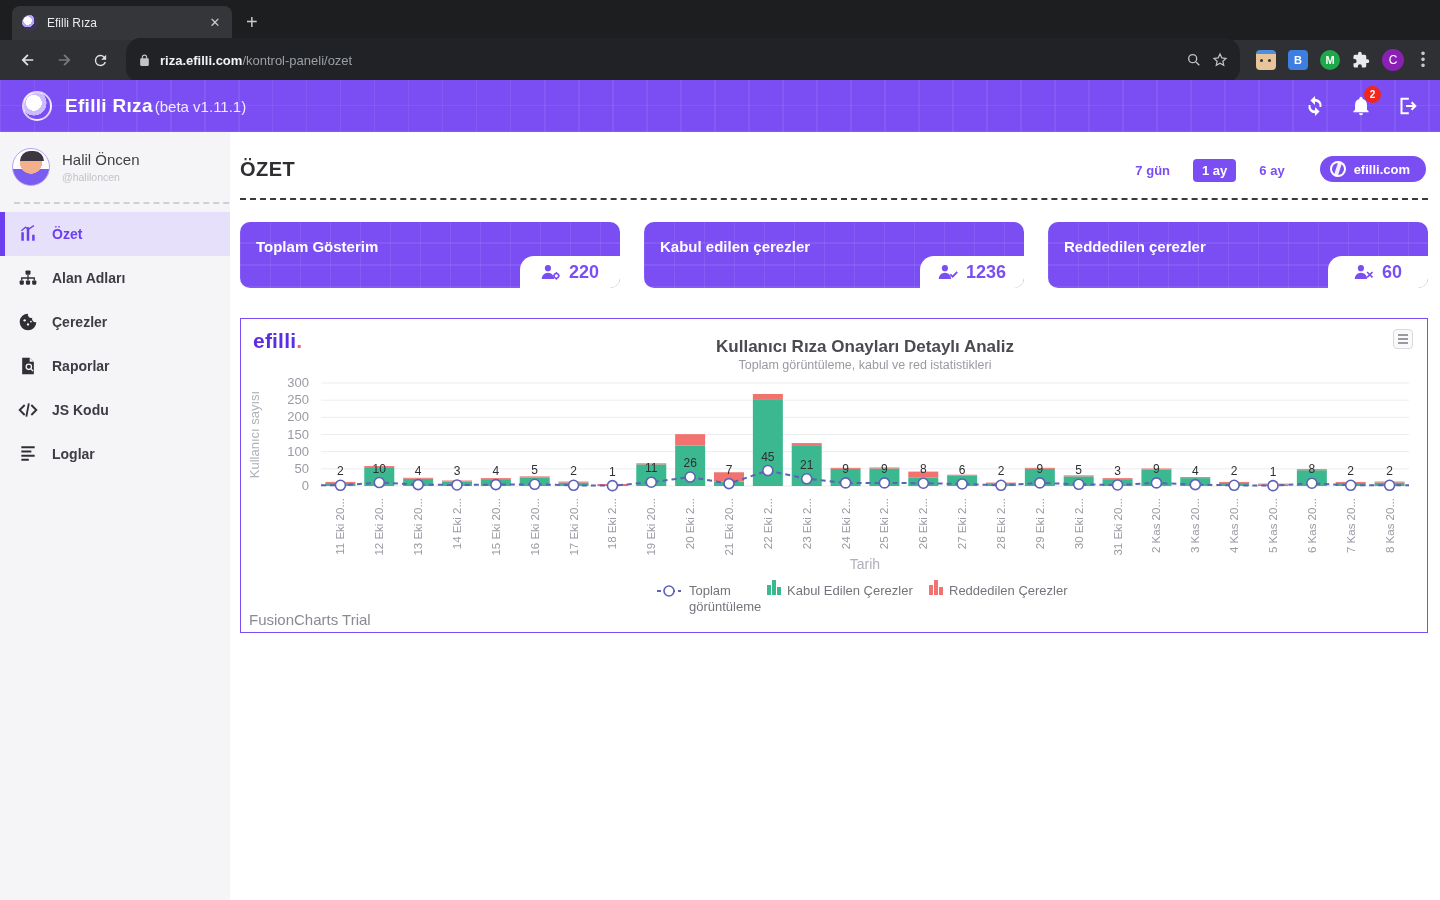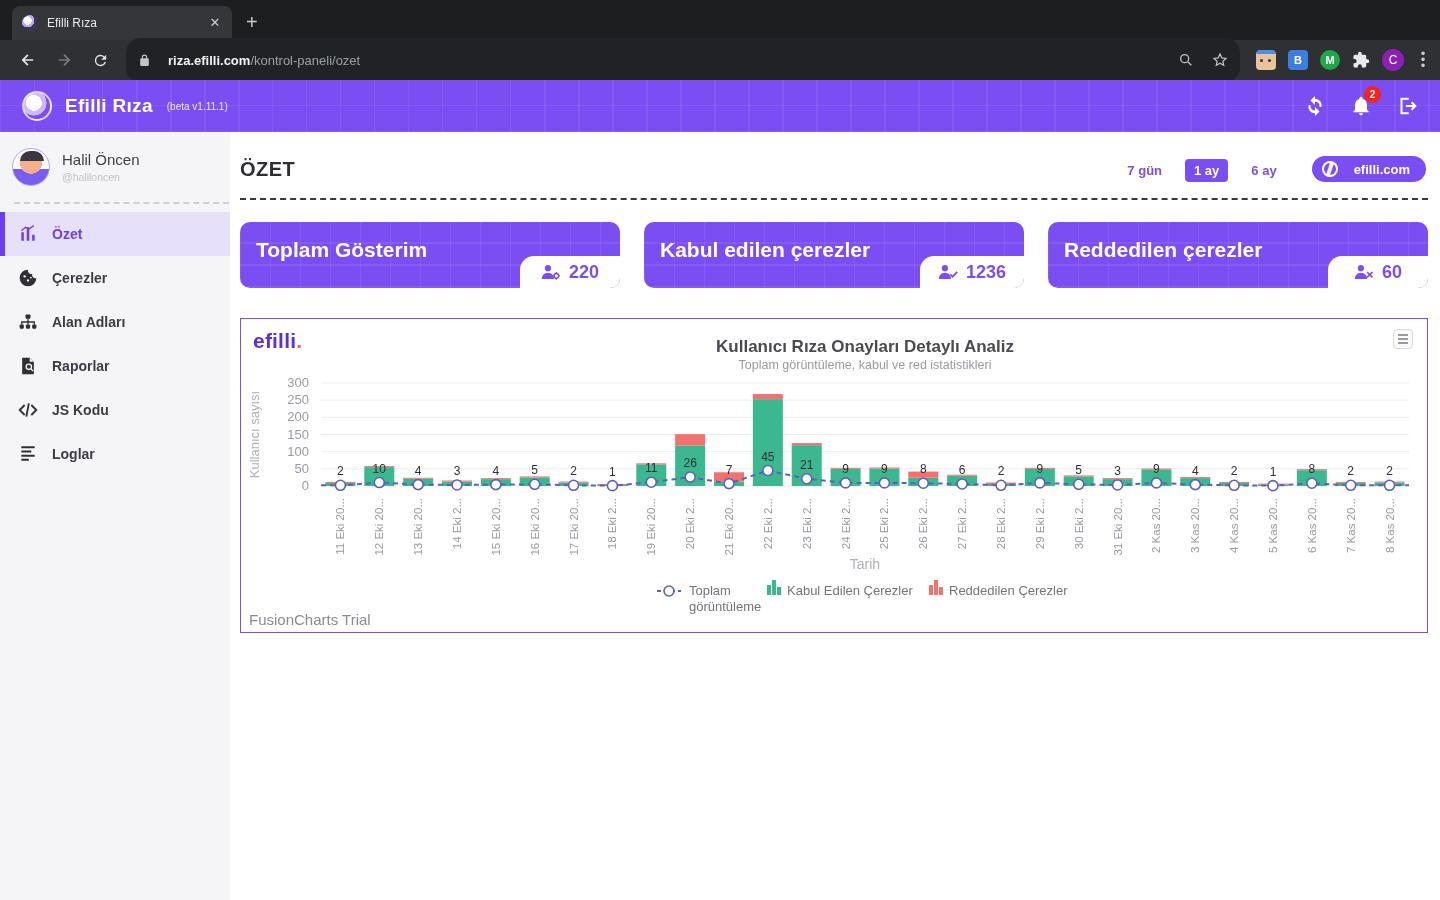--- a/index.html
+++ b/index.html
@@ -19,21 +19,21 @@
     overflow:hidden; }
   .tab-close { color:#c7cacd; font-size:13px; width:18px; height:18px; line-height:18px;
     text-align:center; border-radius:50%; }
   .newtab { color:#c7cacd; font-size:20px; margin-left:14px; height:34px; line-height:32px; }
   .toolbar { position:absolute; top:40px; left:0; right:0; height:40px; background:#2e3033;
     display:flex; align-items:center; padding:0 10px; }
   .navbtn { width:28px; height:28px; display:flex; align-items:center; justify-content:center;
     color:#dfe1e5; margin:0 4px; border-radius:50%; }
   .navbtn.dim { color:#76797e; }
   .omnibox { flex:1; height:45px; background:#212225; border-radius:15px; margin:0 8px;
-    display:flex; align-items:center; padding:4px 12px; min-width:0;gap:8px; }
+    display:flex; align-items:center; padding:4px 12px; min-width:0; }
   .urltext { font-size:13px; margin-left:9px; white-space:nowrap; overflow:hidden; flex:1; }
   .urlhost { color:#f1f3f4; font-weight:bold; }
   .urlpath { color:#9aa0a6; }
   .omni-ic { color:#c0c3c7; margin-left:10px; display:flex; }
   .ext-row { display:flex; align-items:center; gap:12px; margin-left:8px; }
   .ext-face { width:20px; height:20px; border-radius:4px; background:#e8c49a; position:relative;
     border-top:4px solid #4f8edc; }
   .ext-face:before { content:""; position:absolute; left:4px; top:5px; width:3px; height:3px;
     border-radius:50%; background:#333; box-shadow:8px 0 0 #333; }
   .ext-tag { width:20px; height:20px; border-radius:4px; background:#3d7fe0; color:#fff;
@@ -49,21 +49,21 @@
   
   .appheader { position:absolute; top:80px; left:0; right:0; height:52px; background:#7a4ef3;
     background-image:
       repeating-linear-gradient(0deg, rgba(255,255,255,.07) 0 1.5px, transparent 1.5px 26px),
       repeating-linear-gradient(90deg, rgba(255,255,255,.07) 0 1.5px, transparent 1.5px 34px);
     display:flex; align-items:center; padding:0 22px; }
   .applogo { width:30px; height:30px; border-radius:50%; border:2px solid rgba(255,255,255,.75);
     background:radial-gradient(circle at 38% 38%, #ffffff 0 34%, #cdbbff 35% 55%, #7a4ef3 56%);
     margin-right:13px; }
   .apptitle { color:#fff; font-size:19px; font-weight:bold; letter-spacing:.3px; }
-  .beta { color:#efeaff; font-size:10px; margin-left:14px; }
+  .beta { color:#efeaff; font-size:15px; margin-left:2px; }
   .hdr-right { margin-left:auto; display:flex; align-items:center; gap:24px; }
   .hdr-ic { color:#fff; position:relative; display:flex; }
   .bell-badge { position:absolute; top:-9px; right:-9px; min-width:17px; height:17px;
     border-radius:50%; background:#f3261c; color:#fff; font-size:10px; font-weight:bold;
     text-align:center; line-height:17px; }
 
   
   .sidebar { position:absolute; top:132px; left:0; width:274px; bottom:0; background:#f5f5f7;
     border-right:1px solid #ececf0; }
   .usercard { display:flex; align-items:center; padding:16px 12px 14px 12px; }
@@ -87,37 +87,37 @@
   
   .main { position:absolute; top:132px; left:230px; right:0; bottom:0; background:#fff;
     padding:22px 12px 0 10px; }
   .page-head { display:flex; align-items:center; padding:2px 2px 16px 0;
     border-bottom:2px dashed #3a3a3a; }
   .page-title { font-size:20px; font-weight:bold; color:#2e2e33; letter-spacing:.5px; }
   .period-row { margin-left:auto; display:flex; align-items:flex-end; gap:14px; }
   .pbtn { font-size:13px; font-weight:bold; color:#7a4ef3; padding:4px 9px; border-radius:4px;
     cursor:pointer; }
   .pbtn.active { background:#7a4ef3; color:#fff; }
-  .site-pill { display:flex; align-items:center; gap:16px; background:#7a4ef3; color:#fff;
+  .site-pill { display:flex; align-items:center; gap:8px; background:#7a4ef3; color:#fff;
     font-size:13px; font-weight:bold; border-radius:14px; padding:5px 16px 5px 10px;
     margin-left:12px; cursor:pointer; }
   .globe { width:16px; height:16px; border-radius:50%; background:#fff; position:relative;
     overflow:hidden; }
   .globe:before { content:""; position:absolute; inset:2px; border-radius:50%; background:#7a4ef3;
     -webkit-mask:none; }
   .globe:after { content:""; position:absolute; left:6px; top:0; bottom:0; width:4px;
     background:#fff; opacity:.9; border-radius:2px; transform:rotate(18deg); }
 
   .cards-row { display:flex; gap:24px; margin-top:22px; }
   .stat-card { flex:1; height:66px; background:#7a4ef3; border-radius:10px; position:relative;
     background-image:
       repeating-linear-gradient(0deg, rgba(255,255,255,.08) 0 1.5px, transparent 1.5px 22px),
       repeating-linear-gradient(90deg, rgba(255,255,255,.08) 0 1.5px, transparent 1.5px 30px);
     overflow:hidden; }
-  .stat-title { color:#fff; font-size:21px; font-weight:bold; padding:16px 0 0 16px; }
+  .stat-title { color:#fff; font-size:15px; font-weight:bold; padding:16px 0 0 16px; }
   .stat-badge { position:absolute; right:0; bottom:0; background:#fff; border-radius:14px 0 8px 0;
     height:32px; min-width:100px; display:flex; align-items:center; justify-content:center;
     gap:8px; padding:0 18px; }
   .stat-badge svg { color:#7a4ef3; }
   .stat-value { color:#7a4ef3; font-size:18px; font-weight:bold; }
 
   .chart-card { margin-top:30px; border:1px solid #7a4ef3; background:#fff; position:relative;
     height:315px; }
   .wm { position:absolute; left:12px; top:10px; font-size:21px; font-weight:bold; color:#5b2ee5;
     letter-spacing:.2px; }
@@ -233,39 +233,39 @@
             <svg width="20" height="20" viewBox="0 0 24 24" fill="currentColor">
               <path d="M4 20V10h3v10zm6.5 0V4h3v16zM17 20v-7h3v7z"></path>
               <path d="M4 8l5-4 4 2 6-4" stroke="currentColor" stroke-width="1.6" fill="none"></path>
             </svg>
           </span>
           <span>Özet</span>
         </div>
         <div class="nav-item">
           <span class="nico">
             <svg width="20" height="20" viewBox="0 0 24 24" fill="currentColor">
-              <path d="M12 2a10 10 0 1 0 10 10 4 4 0 0 1-5-5 4 4 0 0 1-5-5z"></path>
-              <circle cx="8" cy="10" r="1.4" fill="#f5f5f7"></circle>
-              <circle cx="12" cy="15" r="1.4" fill="#f5f5f7"></circle>
-              <circle cx="15.5" cy="11.5" r="1.1" fill="#f5f5f7"></circle>
-            </svg>
-          </span>
-          <span>Çerezler</span>
-        </div>
-        <div class="nav-item">
-          <span class="nico">
-            <svg width="20" height="20" viewBox="0 0 24 24" fill="currentColor">
               <rect x="9" y="3" width="6" height="5" rx="1"></rect>
               <rect x="2" y="15" width="5" height="5" rx="1"></rect>
               <rect x="9.5" y="15" width="5" height="5" rx="1"></rect>
               <rect x="17" y="15" width="5" height="5" rx="1"></rect>
               <path d="M12 8v4M4.5 15v-3h15v3M12 12v3" stroke="currentColor" stroke-width="1.6" fill="none"></path>
             </svg>
           </span>
           <span>Alan Adları</span>
+        </div>
+        <div class="nav-item">
+          <span class="nico">
+            <svg width="20" height="20" viewBox="0 0 24 24" fill="currentColor">
+              <path d="M12 2a10 10 0 1 0 10 10 4 4 0 0 1-5-5 4 4 0 0 1-5-5z"></path>
+              <circle cx="8" cy="10" r="1.4" fill="#f5f5f7"></circle>
+              <circle cx="12" cy="15" r="1.4" fill="#f5f5f7"></circle>
+              <circle cx="15.5" cy="11.5" r="1.1" fill="#f5f5f7"></circle>
+            </svg>
+          </span>
+          <span>Çerezler</span>
         </div>
         <div class="nav-item">
           <span class="nico">
             <svg width="20" height="20" viewBox="0 0 24 24" fill="currentColor">
               <path d="M5 2h9l5 5v15H5z"></path>
               <path d="M14 2v5h5" fill="#f5f5f7"></path>
               <circle cx="13" cy="13" r="3.2" fill="none" stroke="#f5f5f7" stroke-width="1.6"></circle>
               <path d="M15.4 15.4l2.6 2.6" stroke="#f5f5f7" stroke-width="1.6"></path>
             </svg>
           </span>

